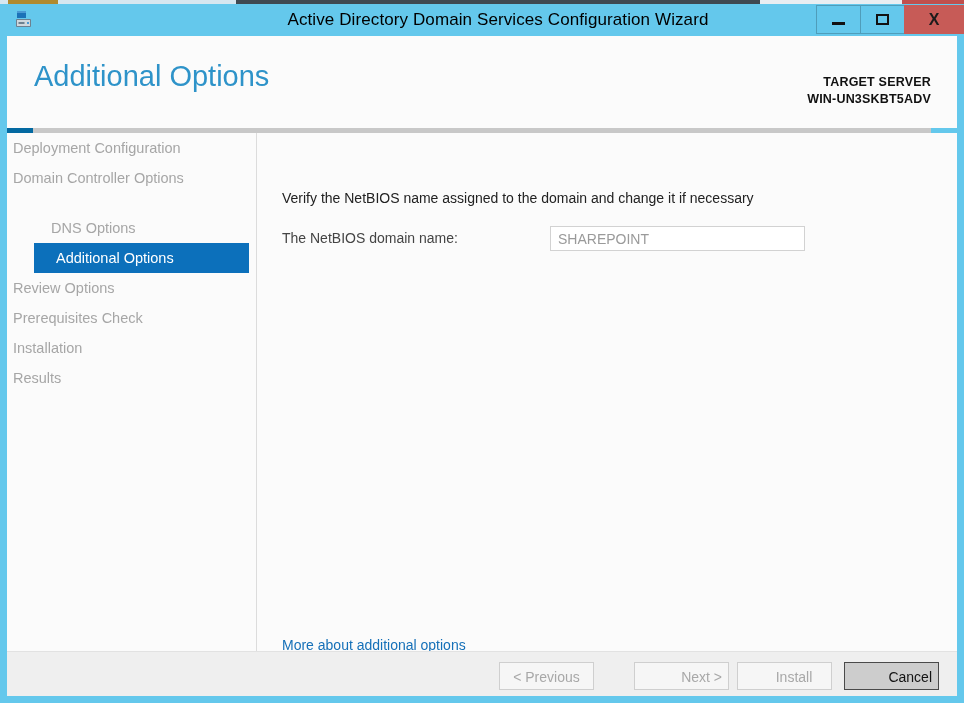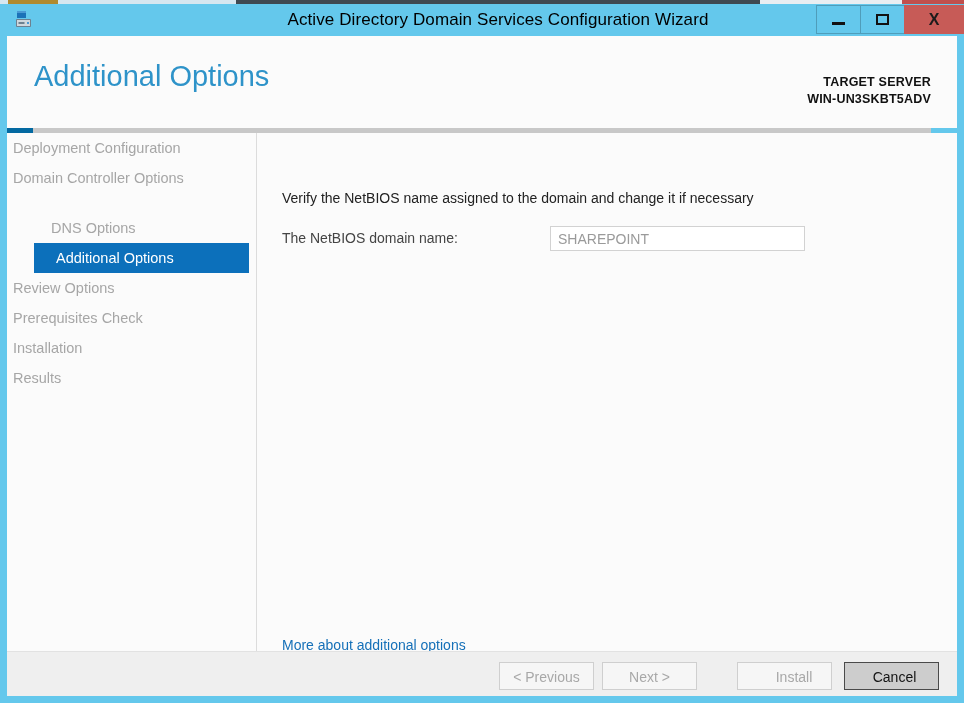--- a/index.html
+++ b/index.html
@@ -294,37 +294,37 @@
     height: 45px;
     background: #efefef;
     border-top: 1px solid #e2e2e2;
     box-sizing: border-box;
   }
   .btn-group {
     position: absolute;
     top: 10px;
     display: flex;
   }
-  #nav-btn-group { left: 492px; }
+  #nav-btn-group { left: 492px; gap: 32px; }
   #action-btn-group { left: 730px; }
 
   .wiz-btn {
     width: 95px;
     height: 28px;
     box-sizing: border-box;
     font-size: 14px;
     font-family: "Liberation Sans", sans-serif;
     background: #f6f6f6;
     border: 1px solid #cfcfcf;
     color: #a8a8a8;
     cursor: default;
     text-align: center;
     line-height: 26px;
   }
-  .wiz-btn + .wiz-btn { margin-left: 8px; }
+  .wiz-btn + .wiz-btn { margin-left: 8px; text-align: right; }
   .wiz-btn.enabled {
     background: #cdcdcd;
     border: 1px solid #4a4a4a;
     color: #131313;
     cursor: pointer;
   }
   #install-button { margin-left: 0; padding-left: 25px; }
   #cancel-button { margin-left: 12px; padding-left: 12px; }
 </style>
 </head>

